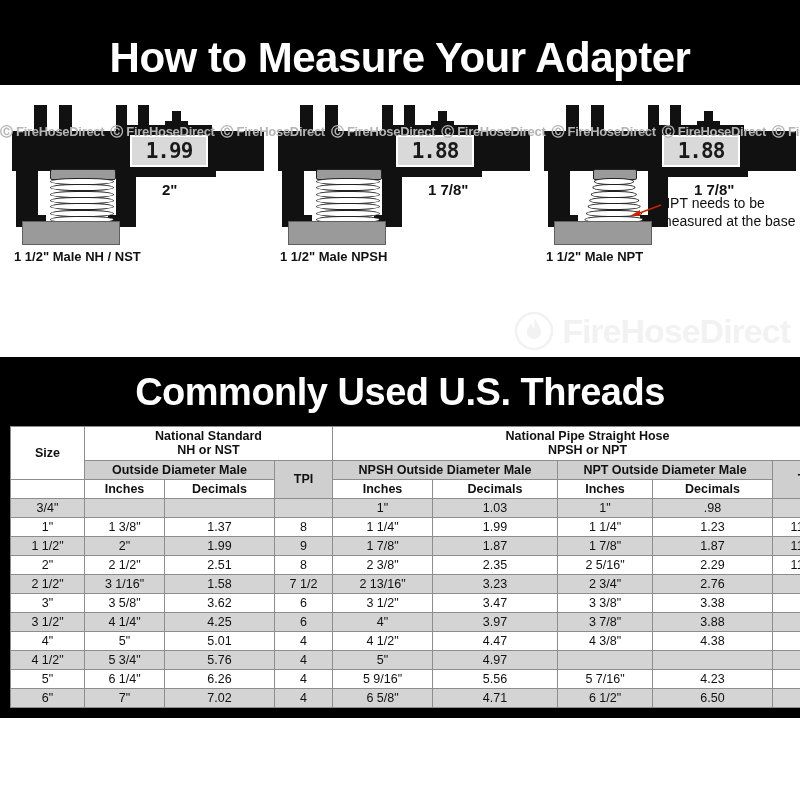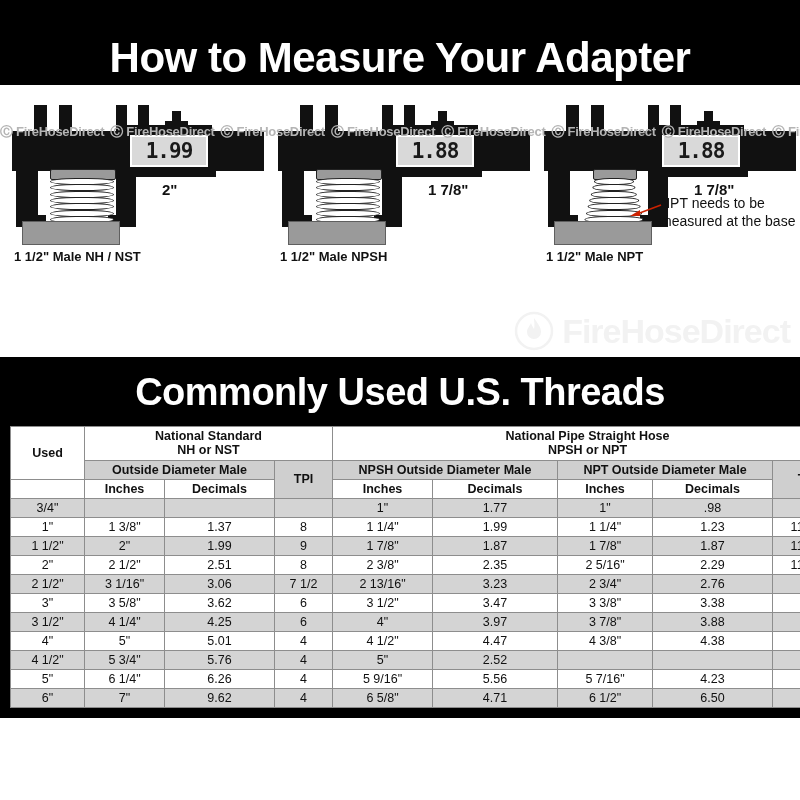--- a/index.html
+++ b/index.html
@@ -481,21 +481,21 @@
       <col style="width:110px">
       <col style="width:58px">
       <col style="width:100px">
       <col style="width:125px">
       <col style="width:95px">
       <col style="width:120px">
       <col style="width:70px">
     </colgroup>
     <thead>
       <tr>
-        <th class="hdr-group size-cell thick-l thick-t" rowspan="2">Used</th>
+        <th class="hdr-group size-cell thick-l thick-t" rowspan="2">Size</th>
         <th class="hdr-group thick-t" colspan="3">
           <span>National Standard</span><br>
           <span>NH or NST</span>
         </th>
         <th class="hdr-group thick-t thick-l thick-r" colspan="5">
           <span>National Pipe Straight Hose</span><br>
           <span>NPSH or NPT</span>
         </th>
       </tr>
       <tr>
@@ -515,21 +515,21 @@
         <th class="hdr-unit">Decimals</th>
       </tr>
     </thead>
     <tbody id="table-body">
         <tr class="shade">
           <td class="size-cell thick-l">3/4"</td>
           <td></td>
           <td></td>
           <td></td>
           <td class="thick-l">1"</td>
-          <td>1.77</td>
+          <td>1.03</td>
           <td>1"</td>
           <td>.98</td>
           <td class="thick-r">14</td>
         </tr>
         <tr class="plain">
           <td class="size-cell thick-l">1"</td>
           <td>1 3/8"</td>
           <td>1.37</td>
           <td>8</td>
           <td class="thick-l">1 1/4"</td>
@@ -556,21 +556,21 @@
           <td>8</td>
           <td class="thick-l">2 3/8"</td>
           <td>2.35</td>
           <td>2 5/16"</td>
           <td>2.29</td>
           <td class="thick-r">11 1/2</td>
         </tr>
         <tr class="shade">
           <td class="size-cell thick-l">2 1/2"</td>
           <td>3 1/16"</td>
-          <td>3.06</td>
+          <td>1.58</td>
           <td>7 1/2</td>
           <td class="thick-l">2 13/16"</td>
           <td>3.23</td>
           <td>2 3/4"</td>
           <td>2.76</td>
           <td class="thick-r">8</td>
         </tr>
         <tr class="plain">
           <td class="size-cell thick-l">3"</td>
           <td>3 5/8"</td>
@@ -603,40 +603,40 @@
           <td>4 3/8"</td>
           <td>4.38</td>
           <td class="thick-r">8</td>
         </tr>
         <tr class="shade">
           <td class="size-cell thick-l">4 1/2"</td>
           <td>5 3/4"</td>
           <td>5.76</td>
           <td>4</td>
           <td class="thick-l">5"</td>
-          <td>2.52</td>
+          <td>4.97</td>
           <td></td>
           <td></td>
           <td class="thick-r">8</td>
         </tr>
         <tr class="plain">
           <td class="size-cell thick-l">5"</td>
           <td>6 1/4"</td>
           <td>6.26</td>
           <td>4</td>
           <td class="thick-l">5 9/16"</td>
           <td>5.56</td>
           <td>5 7/16"</td>
           <td>4.23</td>
           <td class="thick-r">8</td>
         </tr>
         <tr class="shade">
           <td class="size-cell thick-l thick-b">6"</td>
           <td class="thick-b">7"</td>
-          <td class="thick-b">9.62</td>
+          <td class="thick-b">7.02</td>
           <td class="thick-b">4</td>
           <td class="thick-l thick-b">6 5/8"</td>
           <td class="thick-b">4.71</td>
           <td class="thick-b">6 1/2"</td>
           <td class="thick-b">6.50</td>
           <td class="thick-r thick-b">8</td>
         </tr>
       </tbody>
   </table>
 </div>

